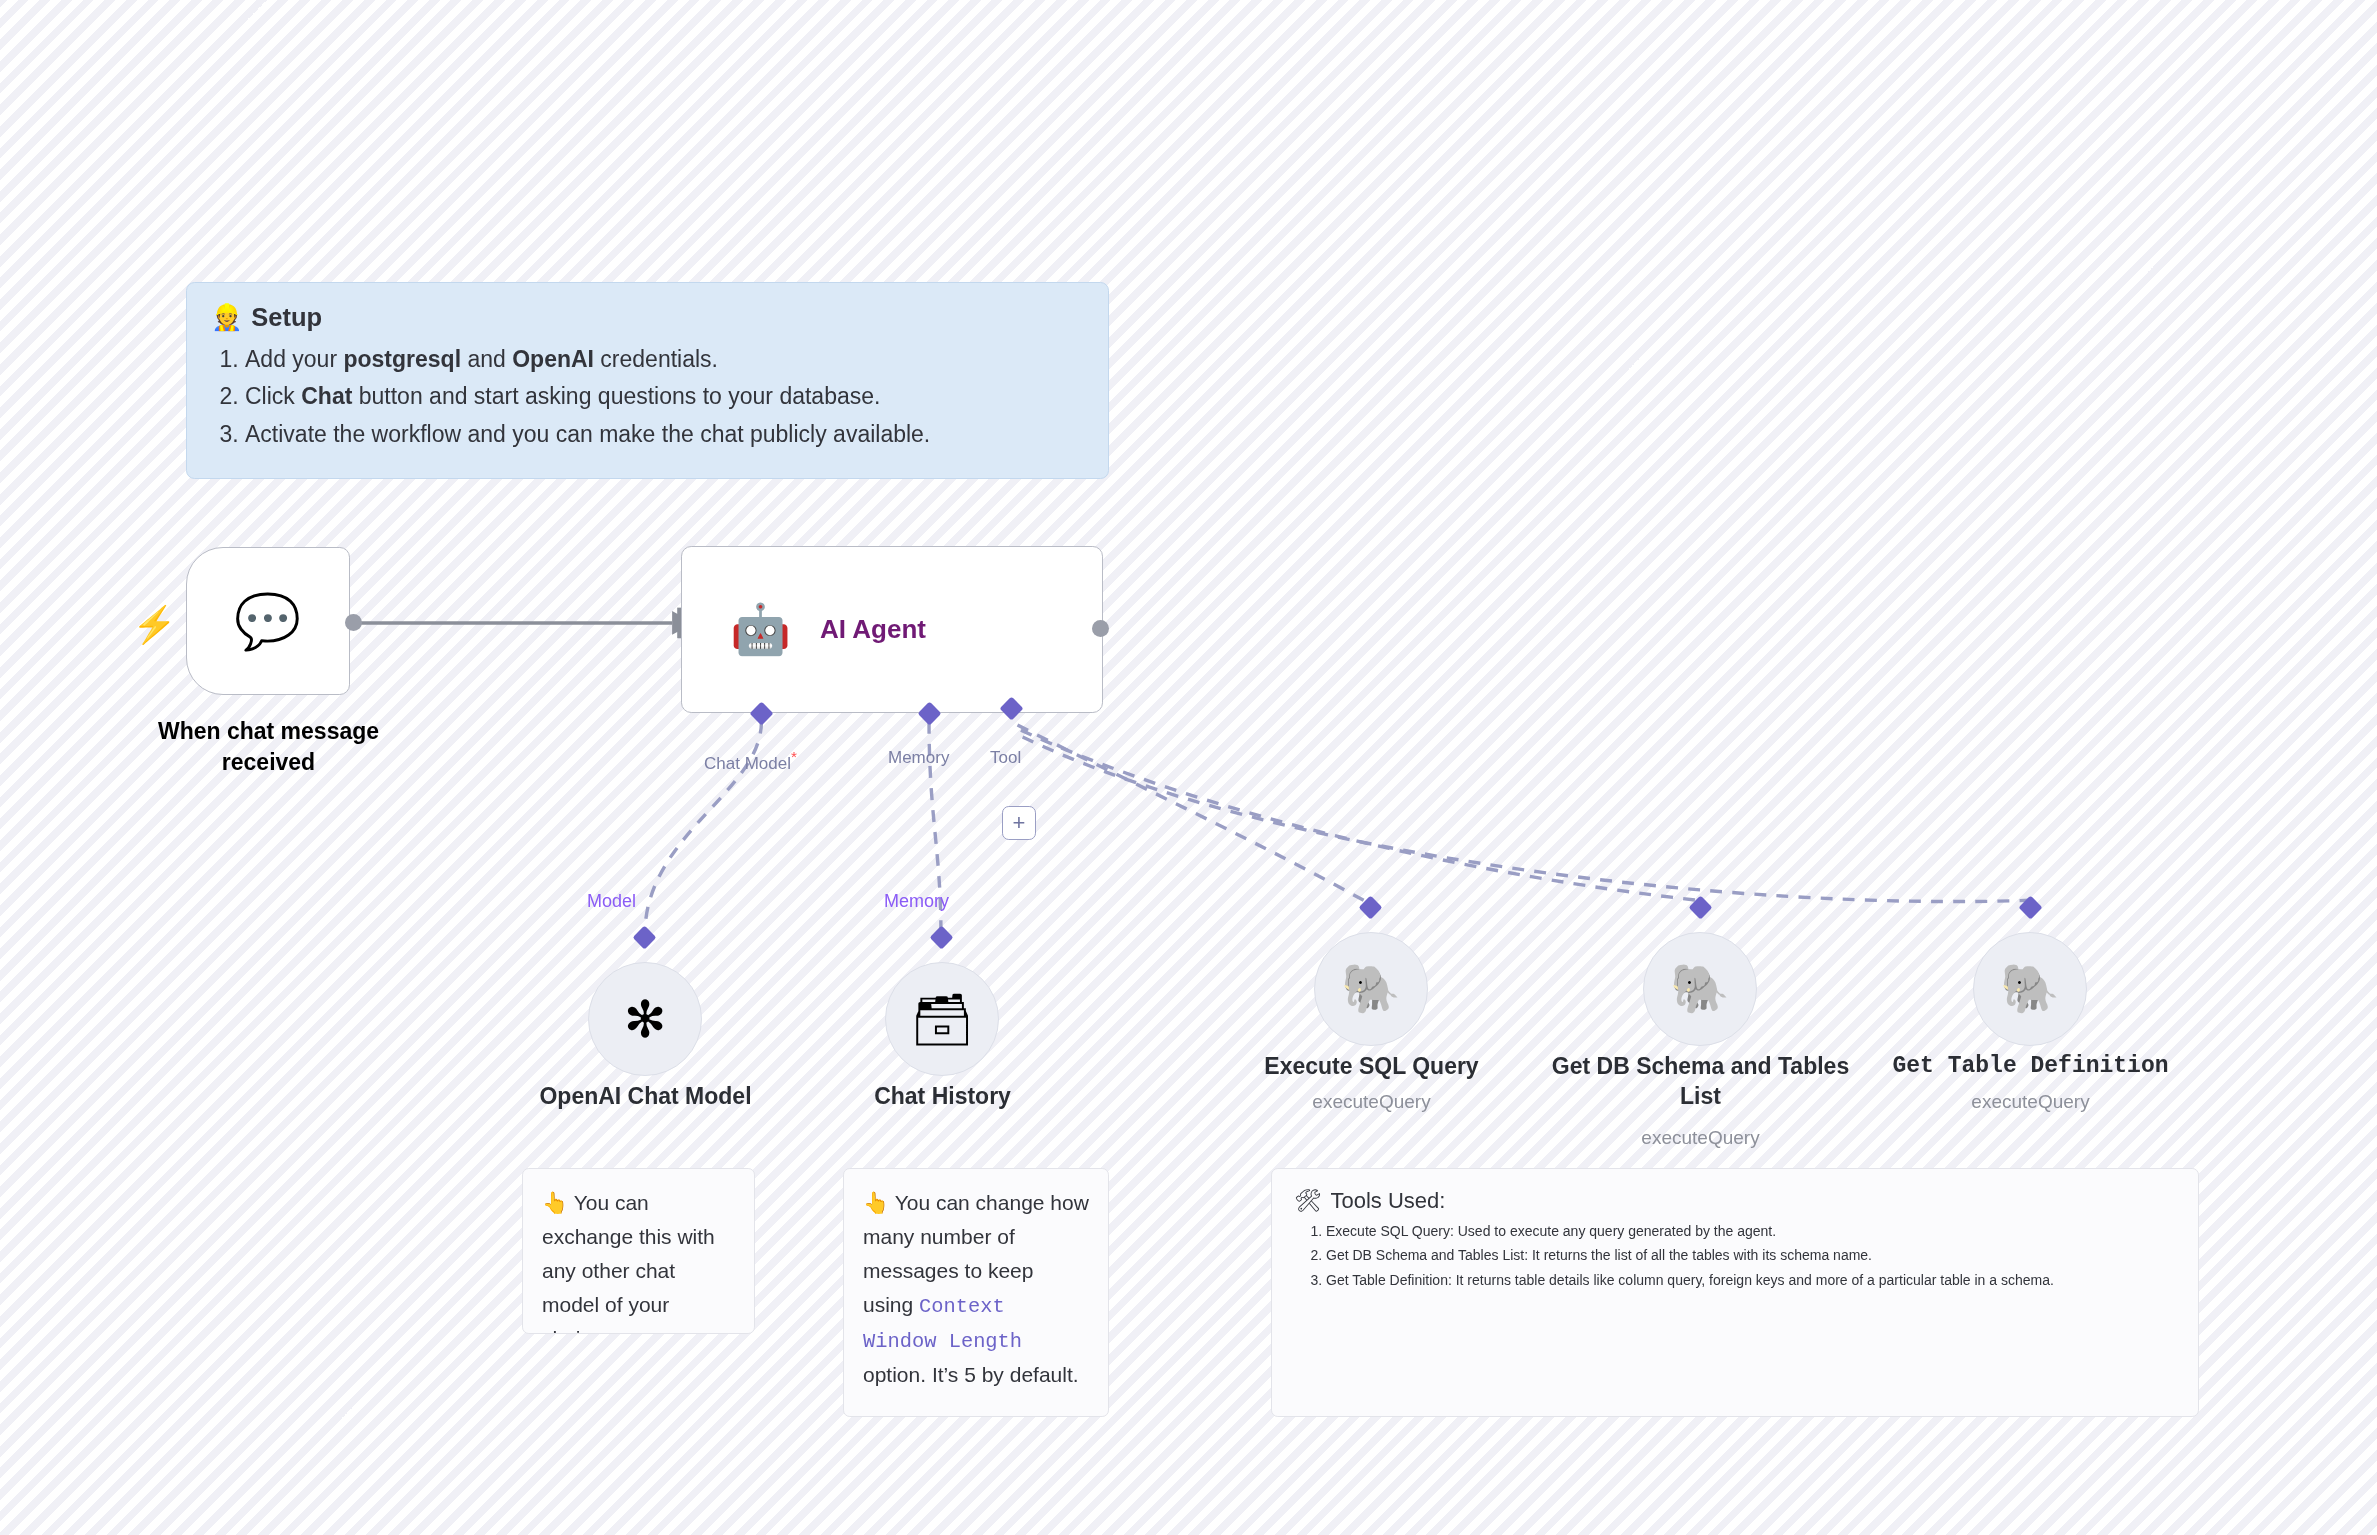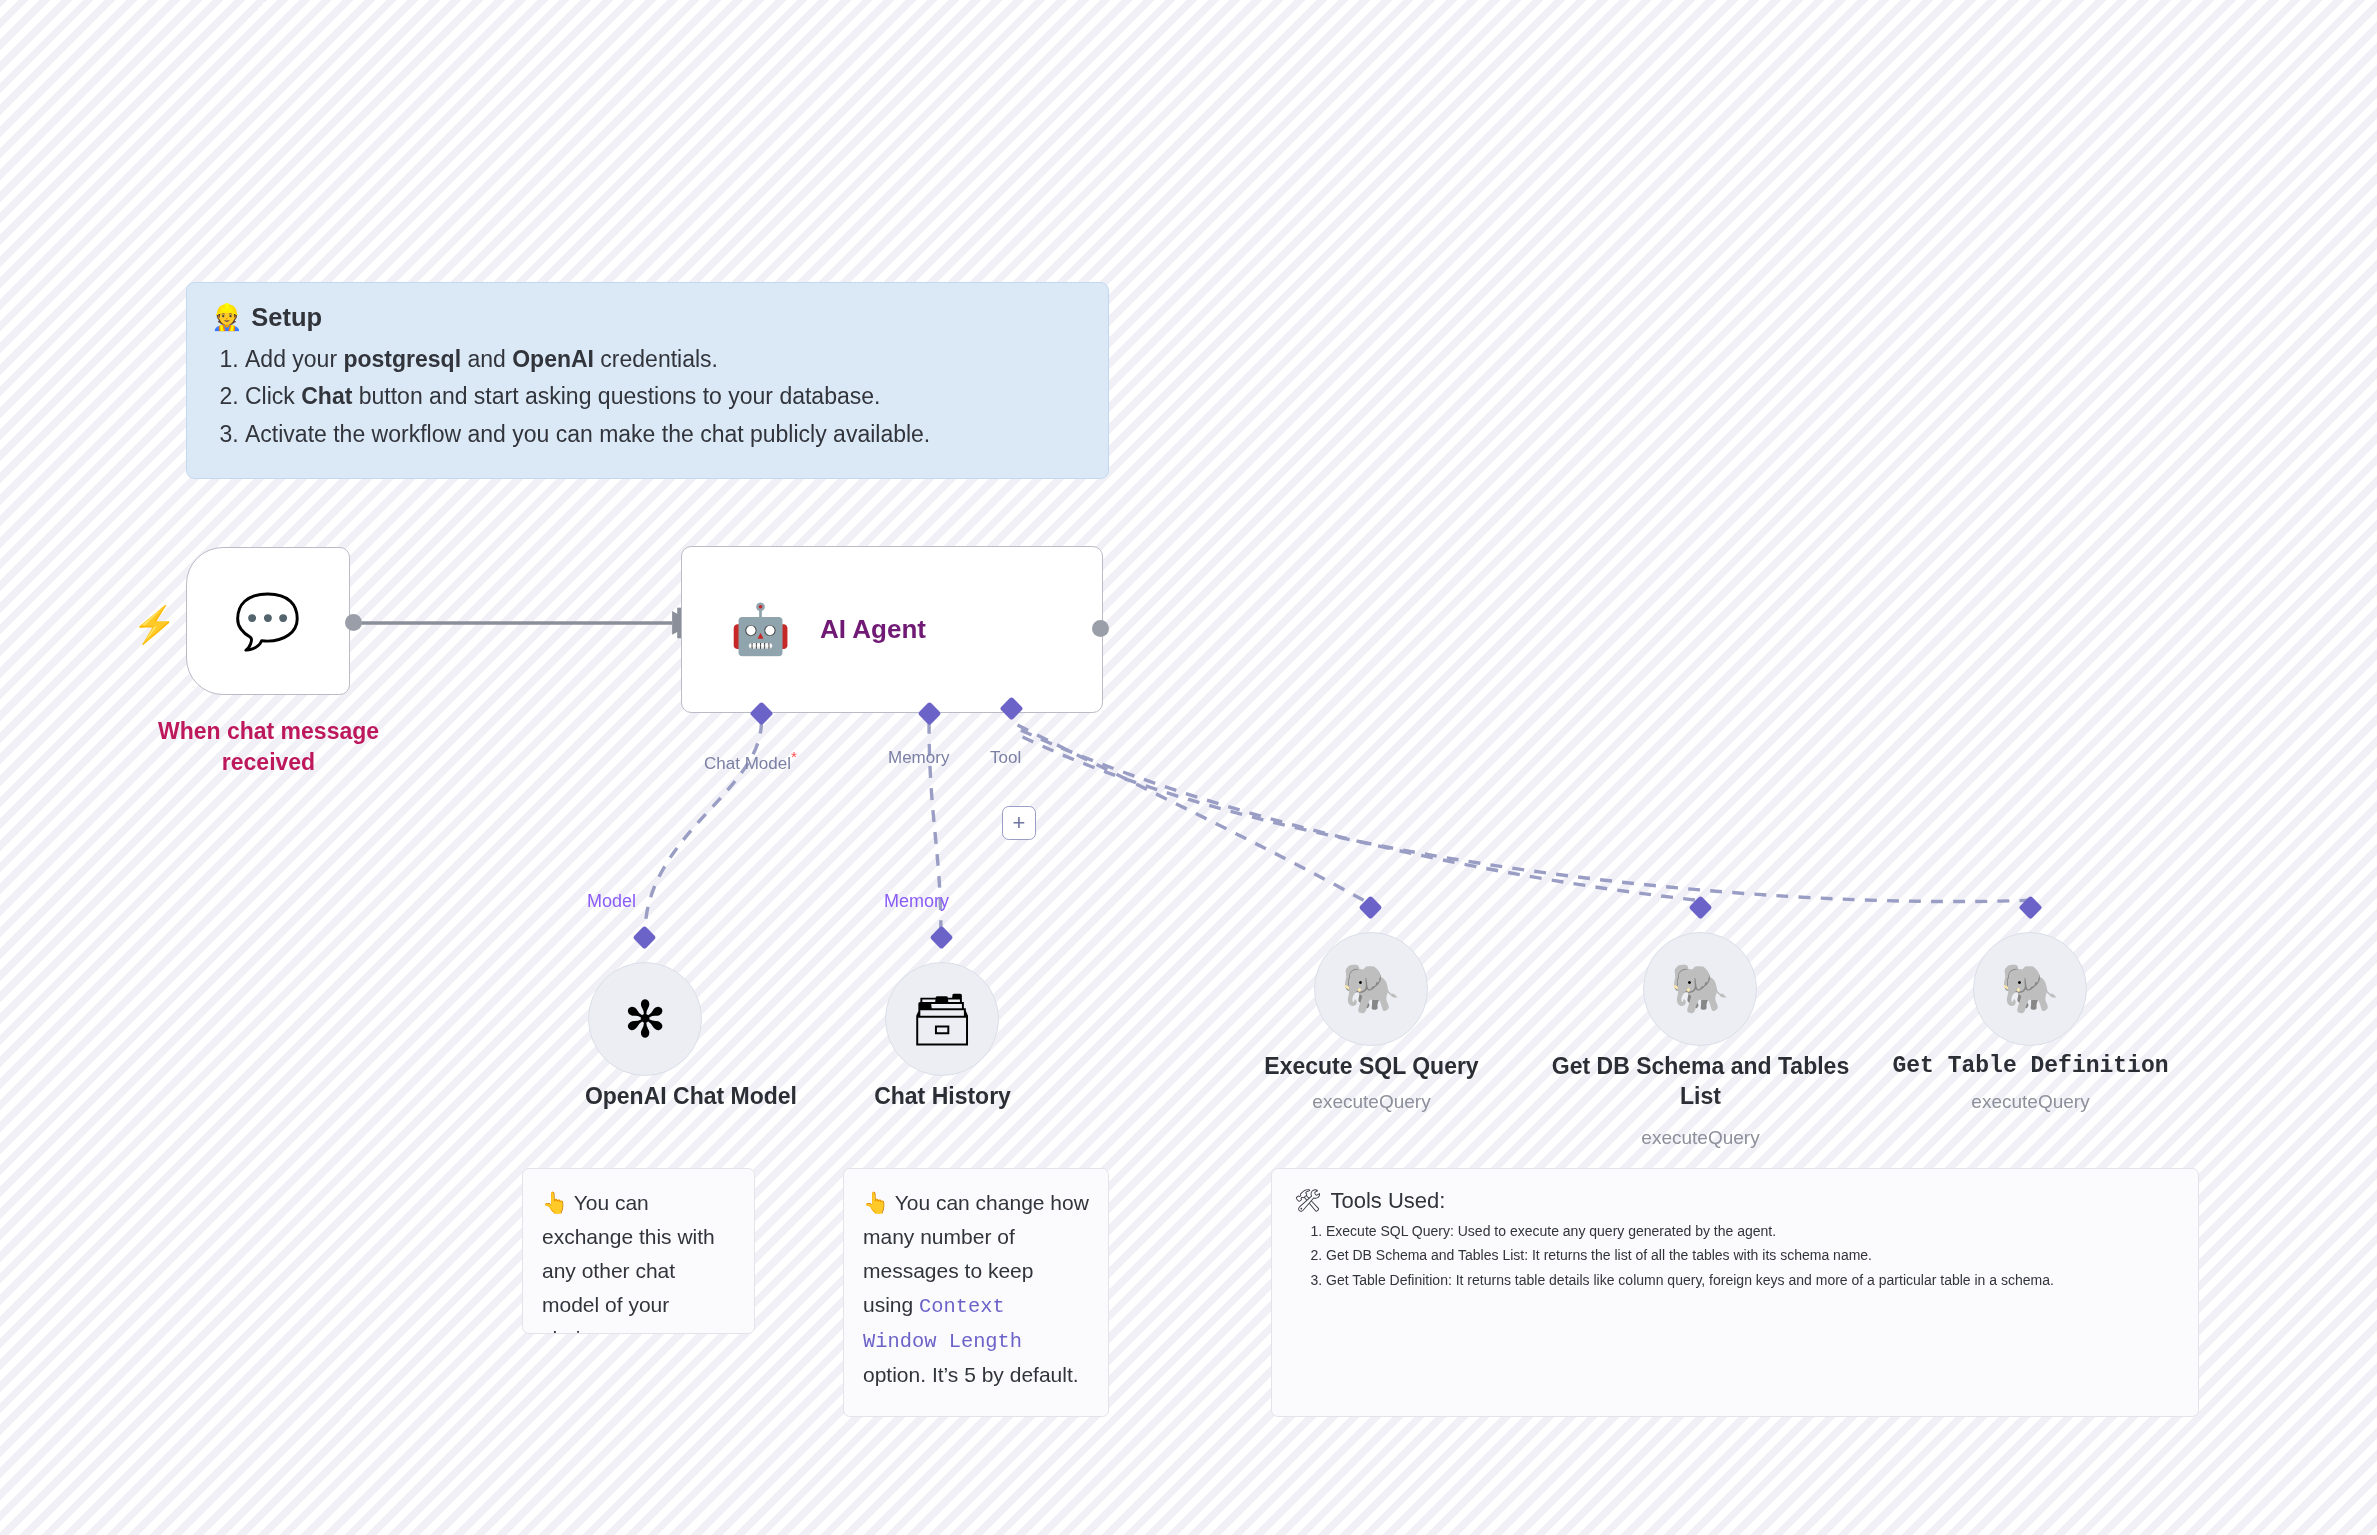--- a/index.html
+++ b/index.html
@@ -51,21 +51,21 @@
     border-radius: 37px 10.2px 10.2px 37px;
     display: flex; align-items: center; justify-content: center;
   }
   .node-trigger .chat-glyph { font-size: 54px; line-height: 1; color: #1f2329; }
   .bolt-icon {
     position: absolute; left: 132px; top: 604px;
     font-size: 36px; color: #ff5a4d;
   }
   .trigger-label {
     position: absolute; left: 111px; top: 716px; width: 315px;
-    text-align: center; font-size: 23px; font-weight: bold; color: #be185d;
+    text-align: center; font-size: 23px; font-weight: bold; color: #000000;
     line-height: 1.35;
   }
   .port-dot {
     position: absolute; width: 17px; height: 17px; border-radius: 50%;
     background: #9a9ea9;
   }
 
   
   .node-agent {
     position: absolute;
@@ -202,21 +202,21 @@
 
   <div class="plus-box">
     <span>+</span>
   </div>
 
   <div class="small-label" style="left:587px; top:891px; width:116px;">Model</div>
   <div class="diamond" style="left:636px; top:929px;"></div>
   <div class="subnode" style="left:588px; top:962px;">
     <span class="glyph">✻</span>
   </div>
-  <div class="sub-title" style="left:494px; top:1082px; width:303px;text-align:right;">OpenAI Chat Model</div>
+  <div class="sub-title" style="left:494px; top:1082px; width:303px;">OpenAI Chat Model</div>
 
   <div class="small-label" style="left:884px; top:891px; width:116px;">Memory</div>
   <div class="diamond" style="left:933px; top:929px;"></div>
   <div class="subnode" style="left:885px; top:962px;">
     <span class="glyph">🗃</span>
   </div>
   <div class="sub-title" style="left:791px; top:1082px; width:303px;">Chat History</div>
 
   <div class="diamond" style="left:1362px; top:899px;"></div>
   <div class="subnode" style="left:1314px; top:932px;">

